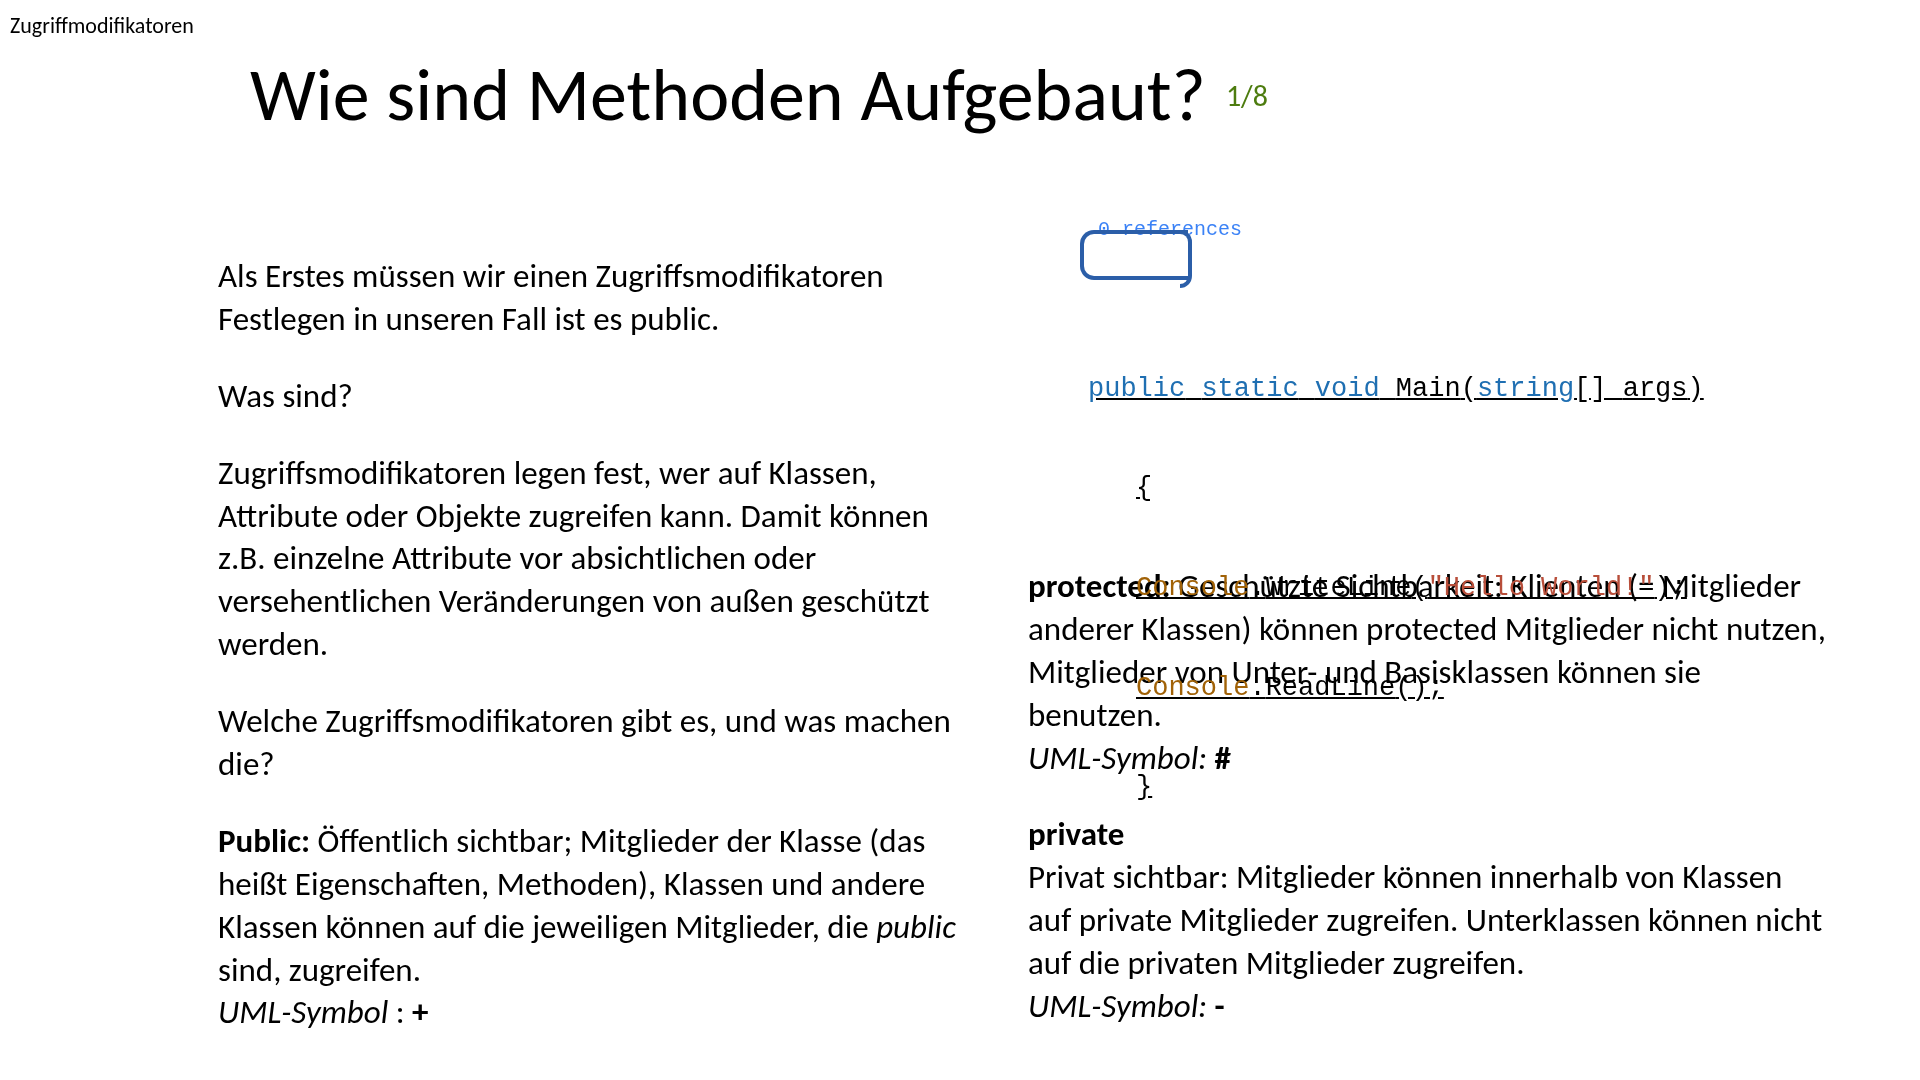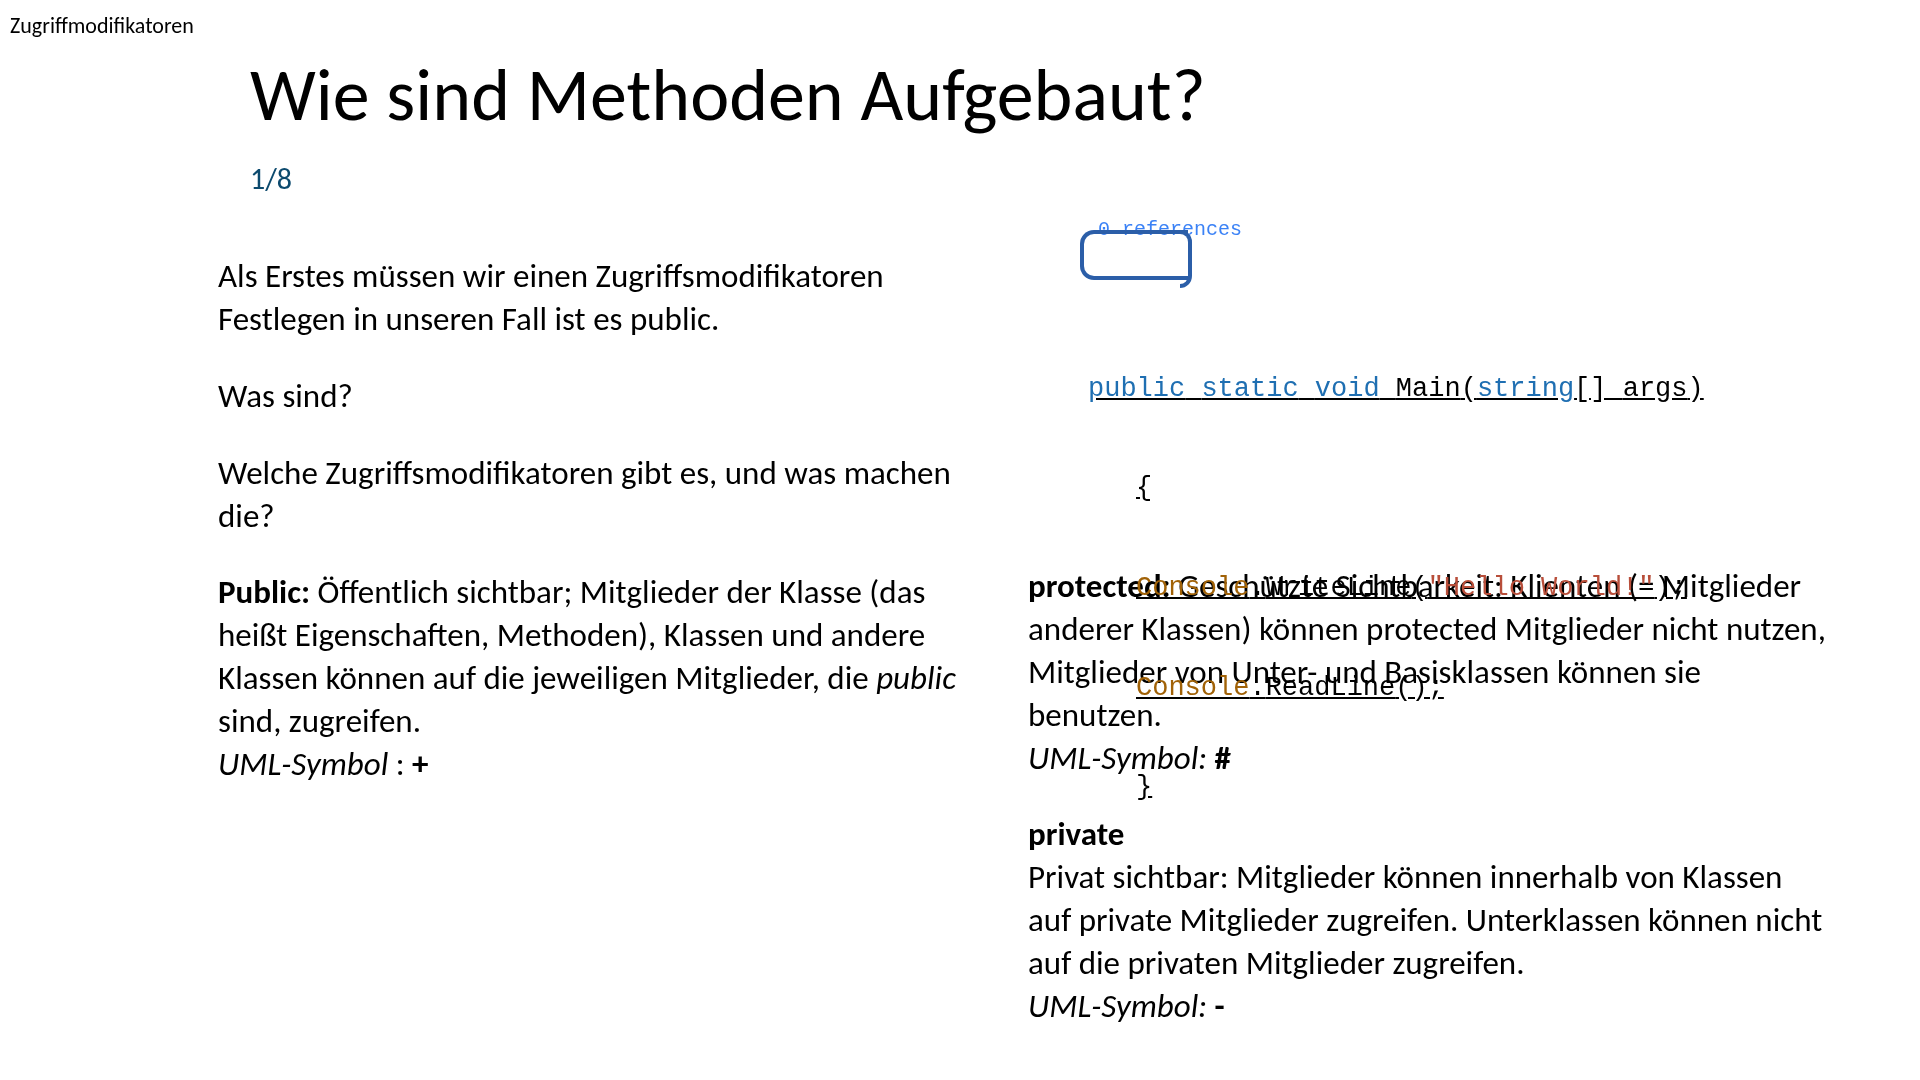--- a/index.html
+++ b/index.html
@@ -1,21 +1,21 @@
 <!DOCTYPE html>
 <html><head>
 <meta charset="utf-8">
 <style>
   * { box-sizing: border-box; margin: 0; padding: 0; }
   html, body { width: 1920px; height: 1080px; background: #fff; font-family: "Segoe UI", "Calibri", Arial, sans-serif; color: #000; }
   .slide { position: relative; width: 1661px; height: 1080px; padding-left: 17px; }
   .topic-label { position: absolute; top: 12px; left: 10px; font-size: 22px; }
-  .title-row { position: absolute; top: 50px; left: 250px; display: flex; align-items: flex-start; gap: 20px; flex-direction: column; }
+  .title-row { position: absolute; top: 50px; left: 250px; display: flex; align-items: center; gap: 20px; }
   .title { font-size: 74px; font-weight: 400; letter-spacing: 0px; }
-  .pager { font-size: 30px; color: #0c4a6e; }
+  .pager { font-size: 30px; color: #4d7c0f; }
   .col-left { position: absolute; top: 255px; left: 218px; width: 760px; font-size: 33px; line-height: 1.30; }
   .col-right { position: absolute; top: 565px; left: 1028px; width: 800px; font-size: 33px; line-height: 1.30; }
   .para { margin-bottom: 34px; }
   .para:last-child { margin-bottom: 0; }
   .b { font-weight: 700; }
   .i { font-style: italic; }
 
   
   .code-wrap { position: absolute; top: 240px; left: 1088px; font-family: Consolas, "Courier New", monospace; font-size: 27px; line-height: 1.23; white-space: pre; }
   .code-refs { color: #3b82f6; font-size: 20px; position: absolute; top: -22px; left: 10px; }
@@ -54,20 +54,21 @@
   <div class="topic-label">Zugriffmodifikatoren</div>
 
   <div class="title-row">
     <div class="title">Wie sind Methoden Aufgebaut?</div>
     <div class="pager">1/8</div>
   </div>
 
   <div class="col-left">
     <div class="para">Als Erstes müssen wir einen Zugriffsmodifikatoren Festlegen in unseren Fall ist es public.</div>
     <div class="para">Was sind?</div>
+    <div class="para">Zugriffsmodifikatoren legen fest, wer auf Klassen, Attribute oder Objekte zugreifen kann. Damit können z.B. einzelne Attribute vor absichtlichen oder versehentlichen Veränderungen von außen geschützt werden.</div>
     <div class="para">Welche Zugriffsmodifikatoren gibt es, und was machen die?</div>
     <div class="para">
       <span class="b">Public:</span><span> Öffentlich sichtbar; Mitglieder der Klasse (das heißt Eigenschaften, Methoden), Klassen und andere Klassen können auf die jeweiligen Mitglieder, die </span><span class="i">public</span><span> sind, zugreifen.</span><br>
       <span class="i">UML-Symbol</span><span> : </span><span class="b">+</span>
     </div>
   </div>
 
   <div class="col-right">
     <div class="para">
       <span class="b">protected:</span><span> Geschützte Sichtbarkeit: Klienten (= Mitglieder anderer Klassen) können protected Mitglieder nicht nutzen, Mitglieder von Unter- und Basisklassen können sie benutzen.</span><br>

